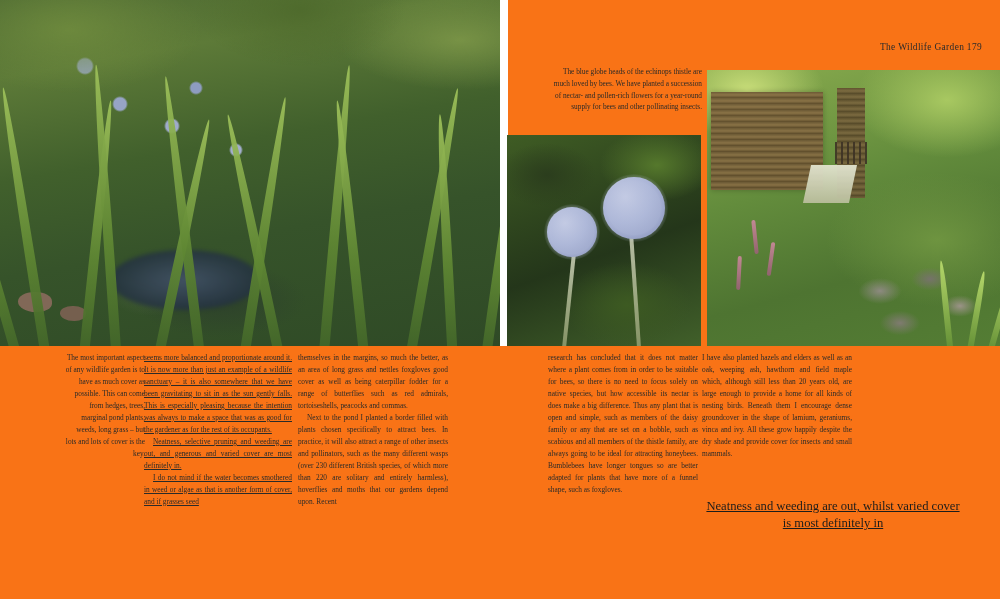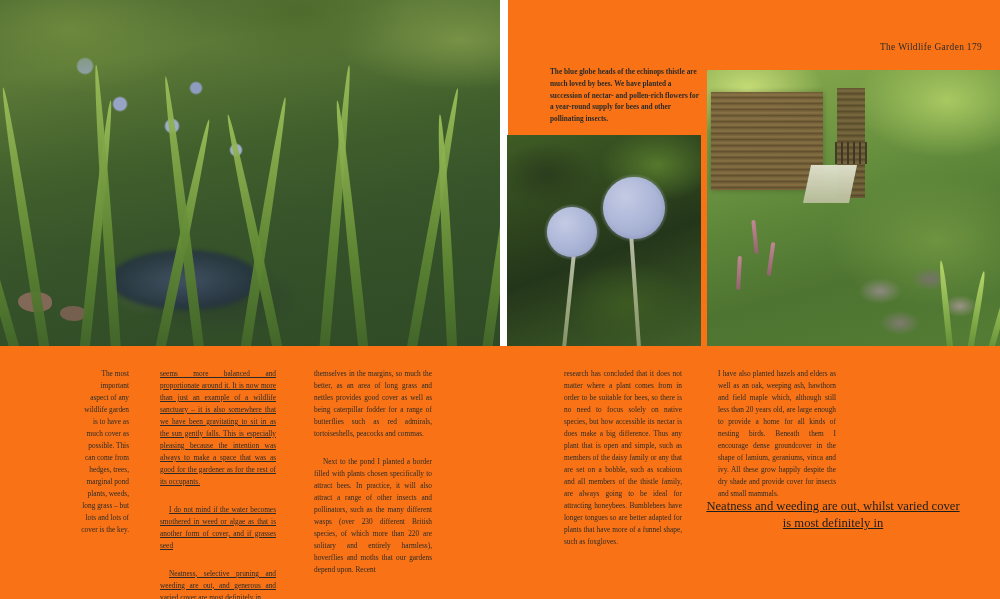--- a/index.html
+++ b/index.html
@@ -81,27 +81,27 @@
   #photo-hurdle .pinkspike{position:absolute;width:4px;height:34px;
      background:linear-gradient(180deg,#d489a3,#9c5f78);border-radius:3px;opacity:.85;}
   #photo-hurdle .iris{position:absolute;bottom:-10px;width:6px;height:86px;
      background:linear-gradient(180deg,#b5d76a,#5d8a32);border-radius:50% 50% 2px 2px;transform-origin:bottom;}
 
   
   .running-head{position:absolute;right:18px;top:42px;font-size:9.4px;
      letter-spacing:.35px;color:#2b2b2b;}
 
   .caption-top{position:absolute;left:550px;top:66px;width:152px;
-     font-size:7.3px;line-height:1.62;color:#2a2a28;text-align:left;font-weight:bold;}
+     font-size:7.3px;line-height:1.62;color:#2a2a28;text-align:right;}
 
   .cols{position:absolute;left:0;top:352px;width:1000px;height:247px;}
 
   .col{position:absolute;top:0;font-size:7.35px;line-height:1.63;color:#2b2b29;
      text-align:justify;}
-  .col p{margin:16px;}
+  .col p{margin:0;}
   .col p + p{text-indent:9px;}
 
   #col-1{left:65px;width:80px;text-align:right;}
   #col-2{left:144px;width:148px;text-decoration:underline;}
   #col-3{left:298px;width:150px;}
   #col-4{left:548px;width:150px;}
   #col-5{left:702px;width:150px;}
   #col-6{left:866px;width:96px;text-align:left;}
 
   .pullquote{position:absolute;left:704px;top:498px;width:258px;
@@ -162,26 +162,26 @@
   <div class="caption-top">The blue globe heads of the echinops thistle are much loved by bees. We have planted a succession of nectar- and pollen-rich flowers for a year-round supply for bees and other pollinating insects.</div>
 
   <div class="cols">
 
     <div class="col" id="col-1">
       <p>The most important aspect of any wildlife garden is to have as much cover as possible. This can come from hedges, trees, marginal pond plants, weeds, long grass – but lots and lots of cover is the key.</p>
     </div>
 
     <div class="col" id="col-2">
       <p>seems more balanced and proportionate around it. It is now more than just an example of a wildlife sanctuary – it is also somewhere that we have been gravitating to sit in as the sun gently falls. This is especially pleasing because the intention was always to make a space that was as good for the gardener as for the rest of its occupants.</p>
+      <p>Neatness, selective pruning and weeding are out, and generous and varied cover are most definitely in.</p>
       <p>I do not mind if the water becomes smothered in weed or algae as that is another form of cover, and if grasses seed</p>
-      <p>Neatness, selective pruning and weeding are out, and generous and varied cover are most definitely in.</p>
     </div>
 
     <div class="col" id="col-3">
-      <p>themselves in the margins, so much the better, as an area of long grass and nettles provides good cover as well as being caterpillar fodder for a range of butterflies such as red admirals, tortoiseshells, peacocks and commas.</p>
+      <p>themselves in the margins, so much the better, as an area of long grass and nettles foxgloves good cover as well as being caterpillar fodder for a range of butterflies such as red admirals, tortoiseshells, peacocks and commas.</p>
       <p>Next to the pond I planted a border filled with plants chosen specifically to attract bees. In practice, it will also attract a range of other insects and pollinators, such as the many different wasps (over 230 different British species, of which more than 220 are solitary and entirely harmless), hoverflies and moths that our gardens depend upon. Recent</p>
     </div>
 
     <div class="col" id="col-4">
       <p>research has concluded that it does not matter where a plant comes from in order to be suitable for bees, so there is no need to focus solely on native species, but how accessible its nectar is does make a big difference. Thus any plant that is open and simple, such as members of the daisy family or any that are set on a bobble, such as scabious and all members of the thistle family, are always going to be ideal for attracting honeybees. Bumblebees have longer tongues so are better adapted for plants that have more of a funnel shape, such as foxgloves.</p>
     </div>
 
     <div class="col" id="col-5">
       <p>I have also planted hazels and elders as well as an oak, weeping ash, hawthorn and field maple which, although still less than 20 years old, are large enough to provide a home for all kinds of nesting birds. Beneath them I encourage dense groundcover in the shape of lamium, geraniums, vinca and ivy. All these grow happily despite the dry shade and provide cover for insects and small mammals.</p>
     </div>

